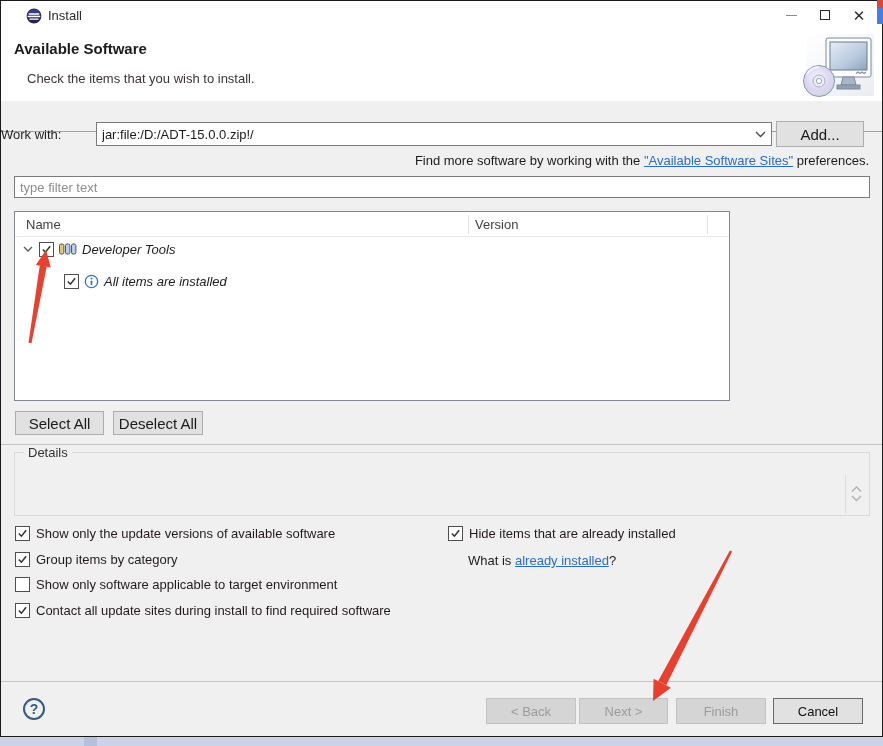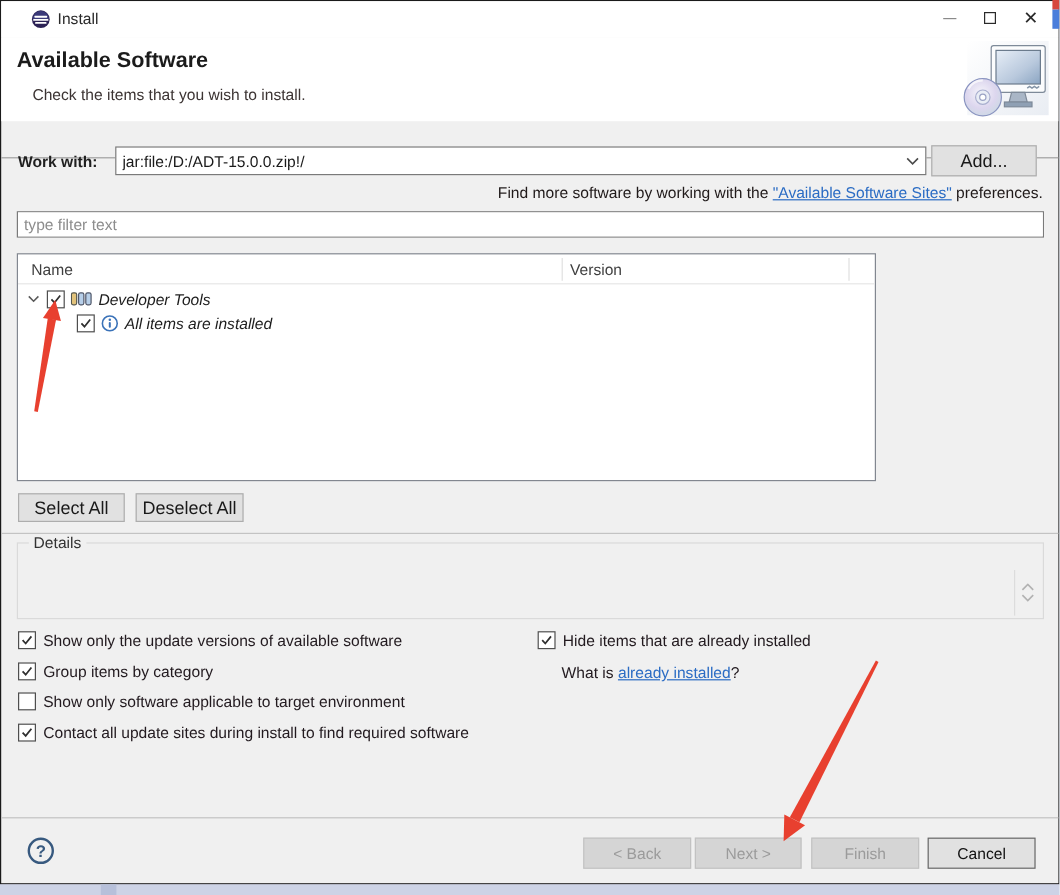--- a/index.html
+++ b/index.html
@@ -14,28 +14,28 @@
   .app-icon { position:absolute; left:25px; top:7px; width:16px; height:16px; }
   .win-title { position:absolute; left:47px; top:7px; font-size:13px; color:#2a2a2a; }
   .win-controls { position:absolute; right:6px; top:0; display:flex; }
   .win-btn { width:34px; height:28px; display:flex; align-items:center; justify-content:center; cursor:default; }
   .glyph-min { width:11px; height:0; border-top:1px solid #8a8a8a; }
   .glyph-max { width:10px; height:10px; border:1px solid #2a2a2a; }
   .glyph-close { font-size:15px; color:#2a2a2a; line-height:1; }
 
   
   .header { position:absolute; left:0; top:30px; right:0; height:70px; background:#fff; }
-  .hdr-title { position:absolute; left:13px; top:9px; font-size:18px; font-weight:bold; color:#1b1b1b; }
+  .hdr-title { position:absolute; left:13px; top:9px; font-size:15px; font-weight:bold; color:#1b1b1b; }
   .hdr-desc { position:absolute; left:26px; top:40px; font-size:13px; color:#3c3433; }
   .hdr-graphic { position:absolute; right:8px; top:3px; }
   .hdr-sep { position:absolute; left:0; top:100px; right:0; border-top:1px solid #a0a0a0; }
 
   
   .lbl { font-size:13px; color:#1f1f1f; }
-  .work-label { position:absolute; left:14px; top:126px;font-weight:bold; }
+  .work-label { position:absolute; left:0; top:126px; }
   .combo { position:absolute; left:95px; top:121px; width:676px; height:24px; background:#fff;
            border:1px solid #7a7a7a; display:flex; align-items:center; }
   .combo input { flex:1; border:none; outline:none; font:13px "Liberation Sans","DejaVu Sans",sans-serif;
                  color:#1a1a1a; padding:0 5px; background:transparent; }
   .combo-arrow { width:22px; display:flex; align-items:center; justify-content:center; }
   .btn { background:#e1e1e1; border:1px solid #adadad; font-size:15px; color:#1a1a1a;
          display:flex; align-items:center; justify-content:center; cursor:default; }
   .add-btn { position:absolute; left:775px; top:120px; width:88px; height:26px; }
   .hint-line { position:absolute; right:13px; top:152px; font-size:13px; color:#201a1a; white-space:nowrap; }
   a.link { color:#2b6cc4; text-decoration:underline; cursor:pointer; }
@@ -50,21 +50,21 @@
   
   .tree { position:absolute; left:13px; top:210px; width:716px; height:190px; background:#fff;
           border:1px solid #828790; }
   .tree-header { position:absolute; left:0; top:0; right:0; height:25px; border-bottom:1px solid #e7e7e7; }
   .col-name { position:absolute; left:11px; top:5px; font-size:13px; color:#3f3f3f; }
   .col-version { position:absolute; left:460px; top:5px; font-size:13px; color:#3f3f3f; }
   .col-div1 { position:absolute; left:453px; top:3px; height:19px; border-left:1px solid #e0e0e0; }
   .col-div2 { position:absolute; left:692px; top:3px; height:19px; border-left:1px solid #e0e0e0; }
   .tree-row { position:absolute; display:flex; align-items:center; gap:5px; height:18px;font-style:italic; }
   .row-0 { left:7px; top:28px; }
-  .row-1 { left:49px; top:48px; }
+  .row-1 { left:49px; top:60px; }
   .tree-label { font-size:13px; color:#1c1c1c; white-space:nowrap; }
   .twisty { width:12px; height:12px; display:flex; align-items:center; justify-content:center; }
 
   .cb { width:15px; height:15px; min-width:15px; background:#fff; border:1px solid #4e4e4e;
         display:inline-flex; align-items:center; justify-content:center; }
   .cb svg { display:block; }
   .cb[data-checked="false"] svg { visibility:hidden; }
 
   
   .select-all { position:absolute; left:14px; top:410px; width:89px; height:24px; }

